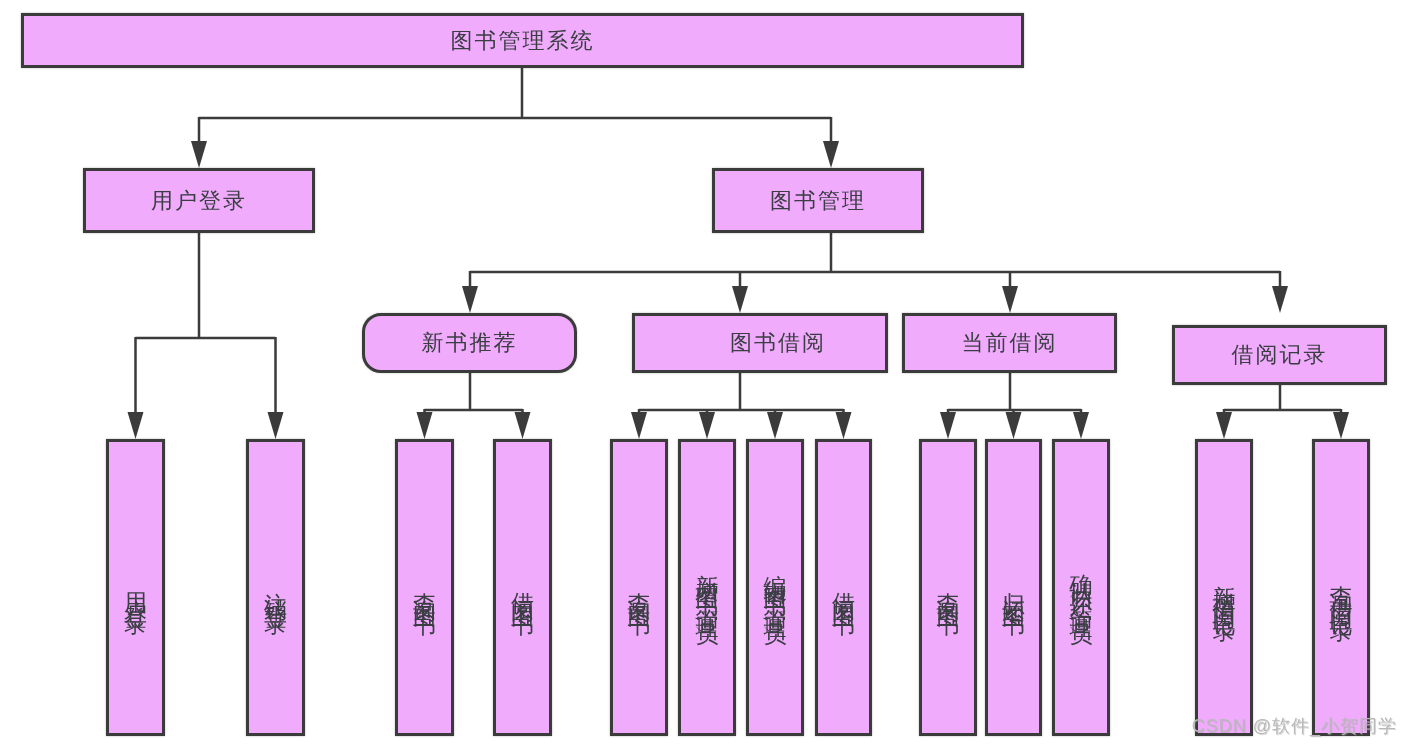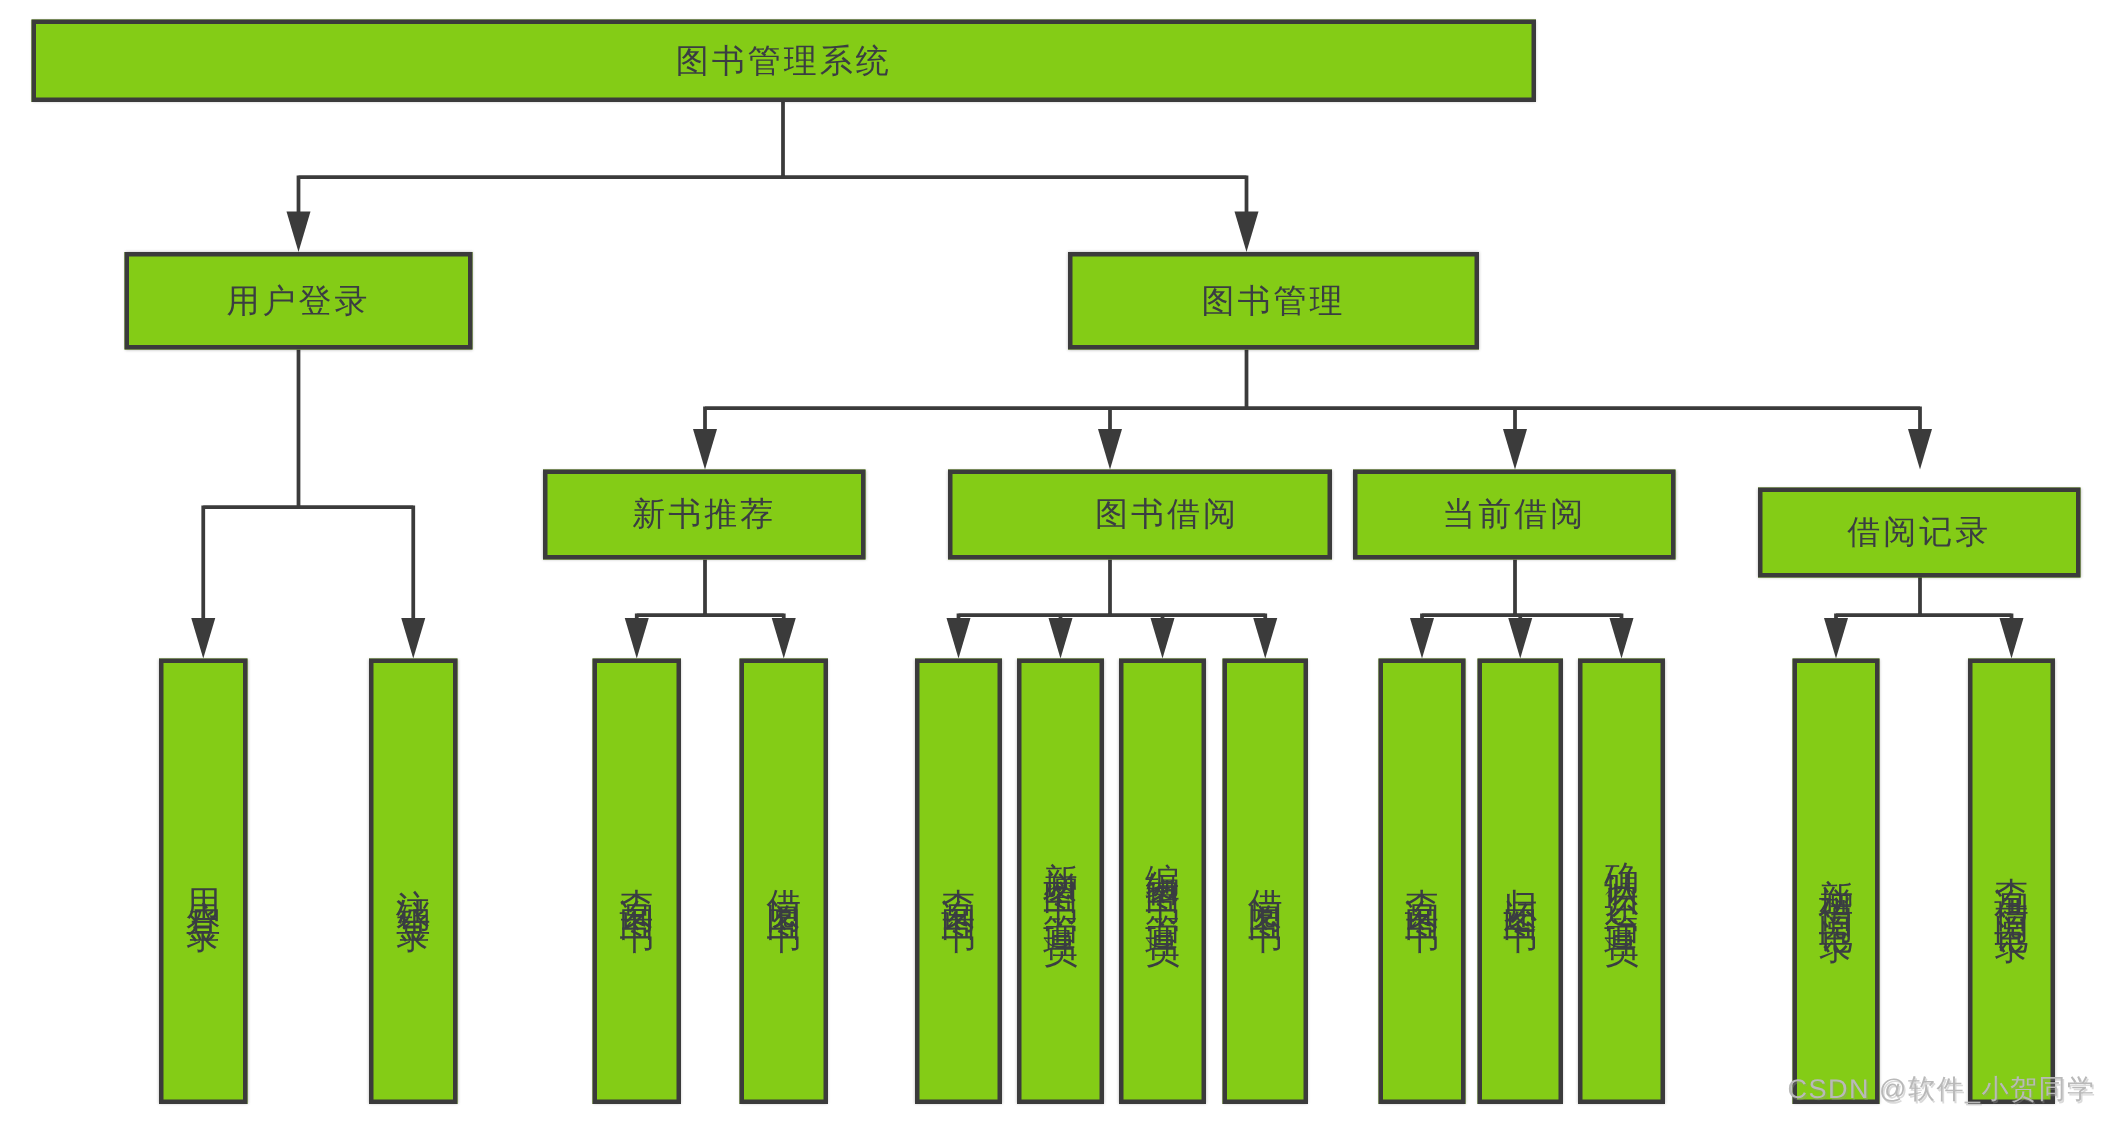--- a/index.html
+++ b/index.html
@@ -18,21 +18,21 @@
   .connectors {
     position: absolute;
     left: 0;
     top: 0;
     width: 1405px;
     height: 747px;
   }
   .node {
     position: absolute;
     box-sizing: border-box;
-    background: #84cc16;
+    background: #f0abfc;
     border: 3px solid #3b3b3b;
     box-shadow: 0 0 2px rgba(0,0,0,0.28);
     display: flex;
     align-items: center;
     justify-content: center;
     color: #3a3d42;
     text-align: center;
   }
   .node.h {
     font-size: 22px;
@@ -114,23 +114,23 @@
       <polygon points="1005.5,412 1021.5,412 1013.5,439"></polygon>
       <polygon points="1073,412 1089,412 1081,439"></polygon>
       <polygon points="1216,412 1232,412 1224,439"></polygon>
       <polygon points="1333,412 1349,412 1341,439"></polygon>
     </g>
   </svg>
 
   <div class="node h" style="left:21px; top:13px; width:1003px; height:55px;">图书管理系统</div>
 
   <div class="node h" style="left:83px; top:168px; width:232px; height:65px;">用户登录</div>
-  <div class="node h" style="left:712px; top:168px; width:274px; height:65px;">图书管理</div>
+  <div class="node h" style="left:712px; top:168px; width:212px; height:65px;">图书管理</div>
 
-  <div class="node h" style="left:362px; top:313px; width:215px; height:60px;">新书推荐</div>
+  <div class="node h" style="left:362px; top:313px; width:215px; height:60px;border-radius:19px;">新书推荐</div>
   <div class="node h" style="left:632px; top:313px; width:256px; height:60px;padding-left:36px;">图书借阅</div>
   <div class="node h" style="left:902px; top:313px; width:215px; height:60px;">当前借阅</div>
   <div class="node h" style="left:1172px; top:313px; width:215px; height:60px;margin-top:12px;">借阅记录</div>
 
   <div class="node v" style="left:106px; top:439px; width:59px; height:297px;">用户登录</div>
   <div class="node v" style="left:246px; top:439px; width:59px; height:297px;">注销登录</div>
 
   <div class="node v" style="left:395px; top:439px; width:59px; height:297px;">查询图书</div>
   <div class="node v" style="left:493px; top:439px; width:59px; height:297px;">借阅图书</div>
 

